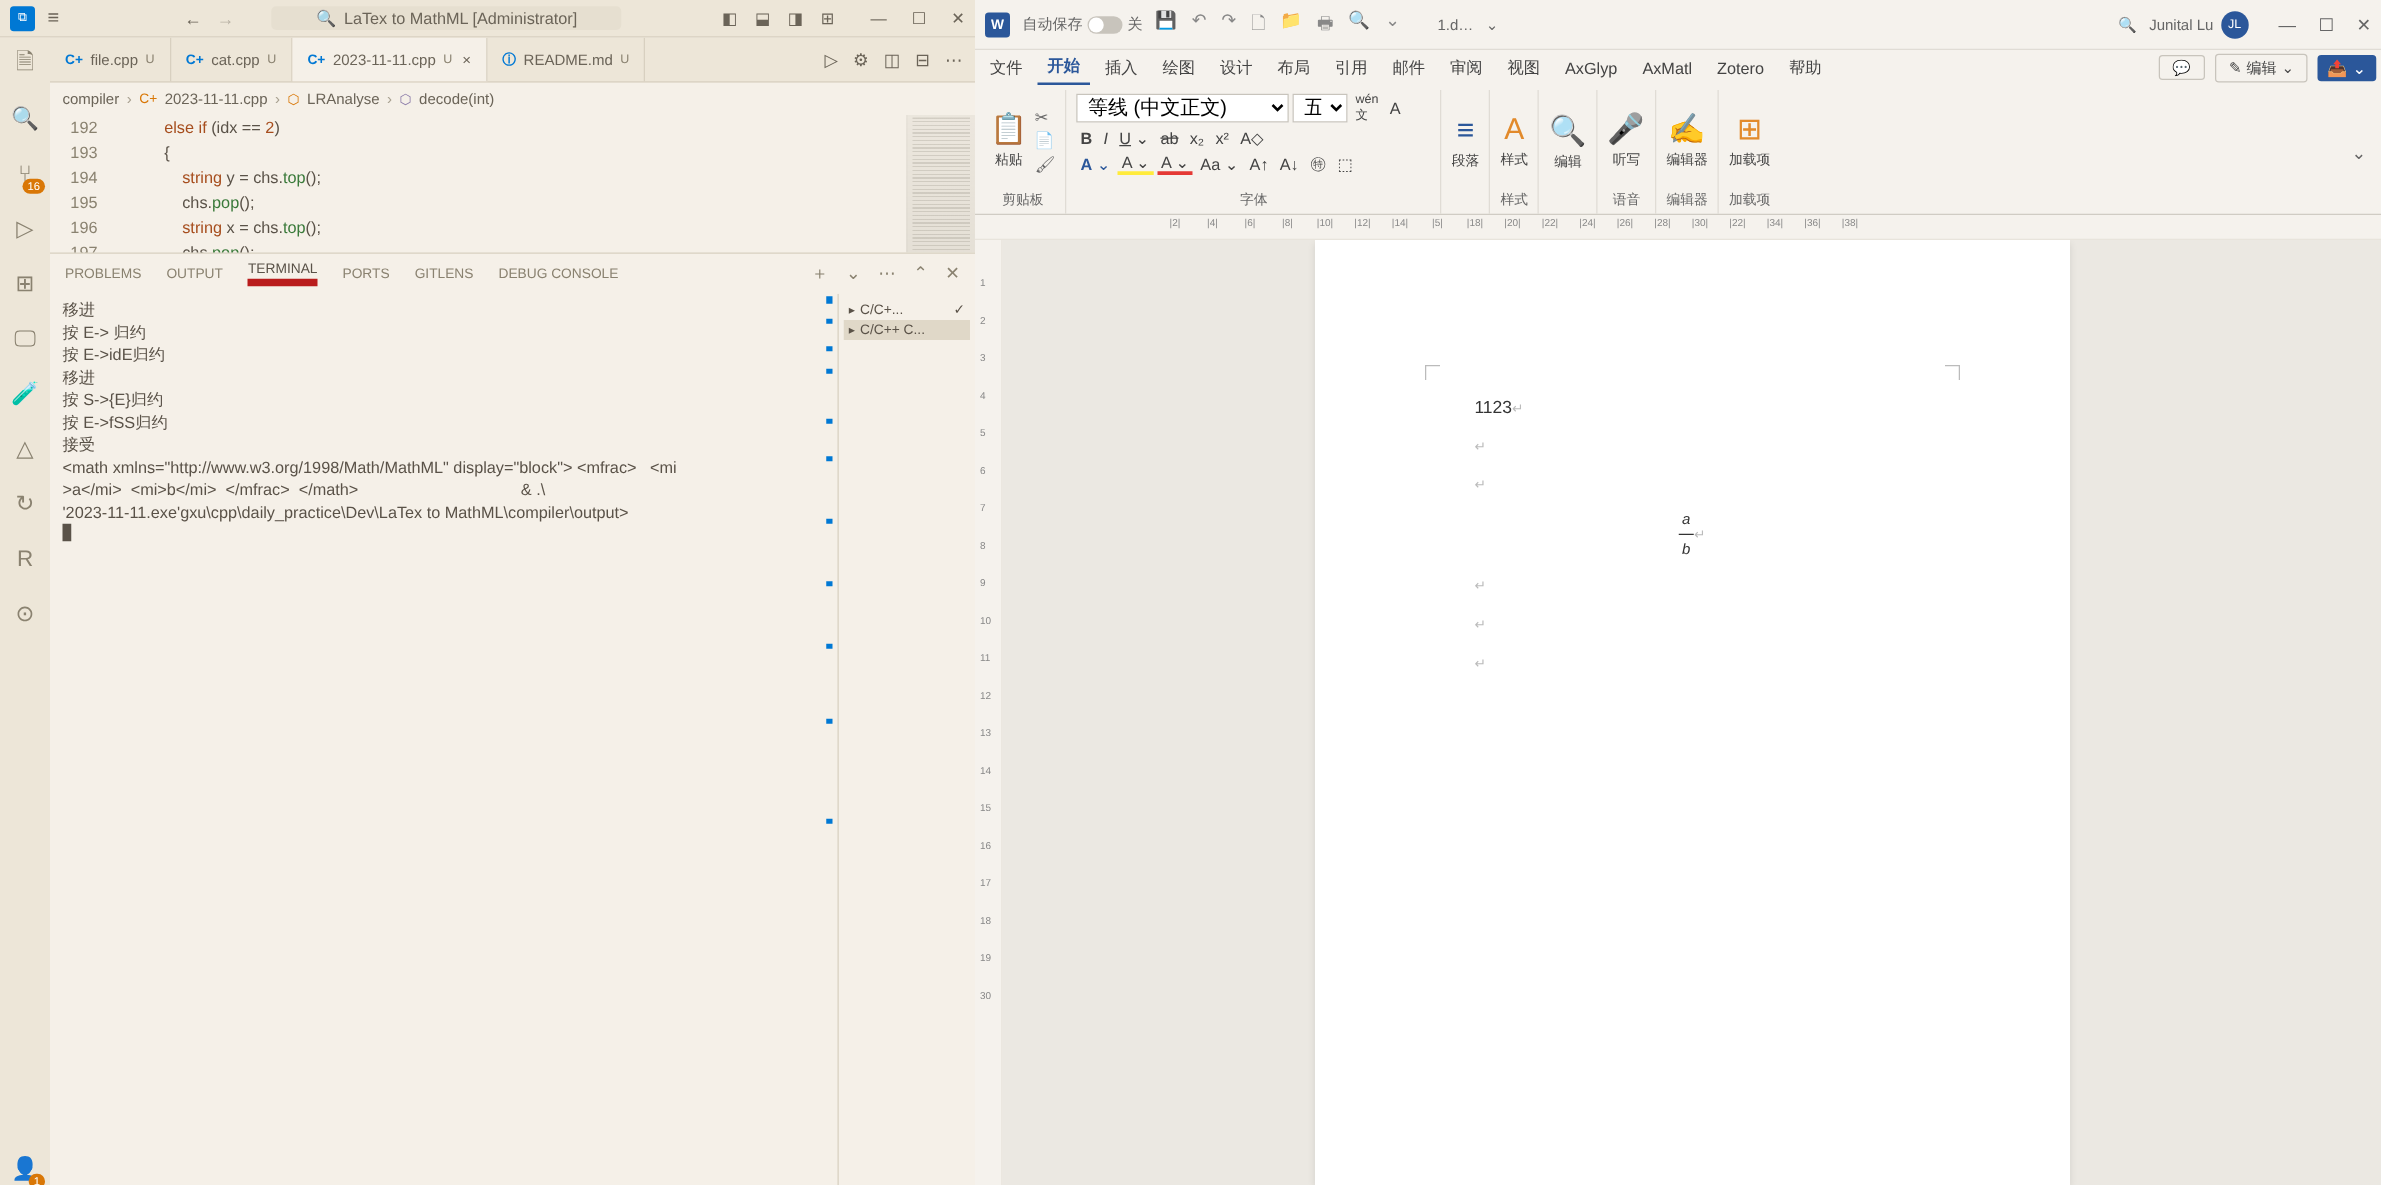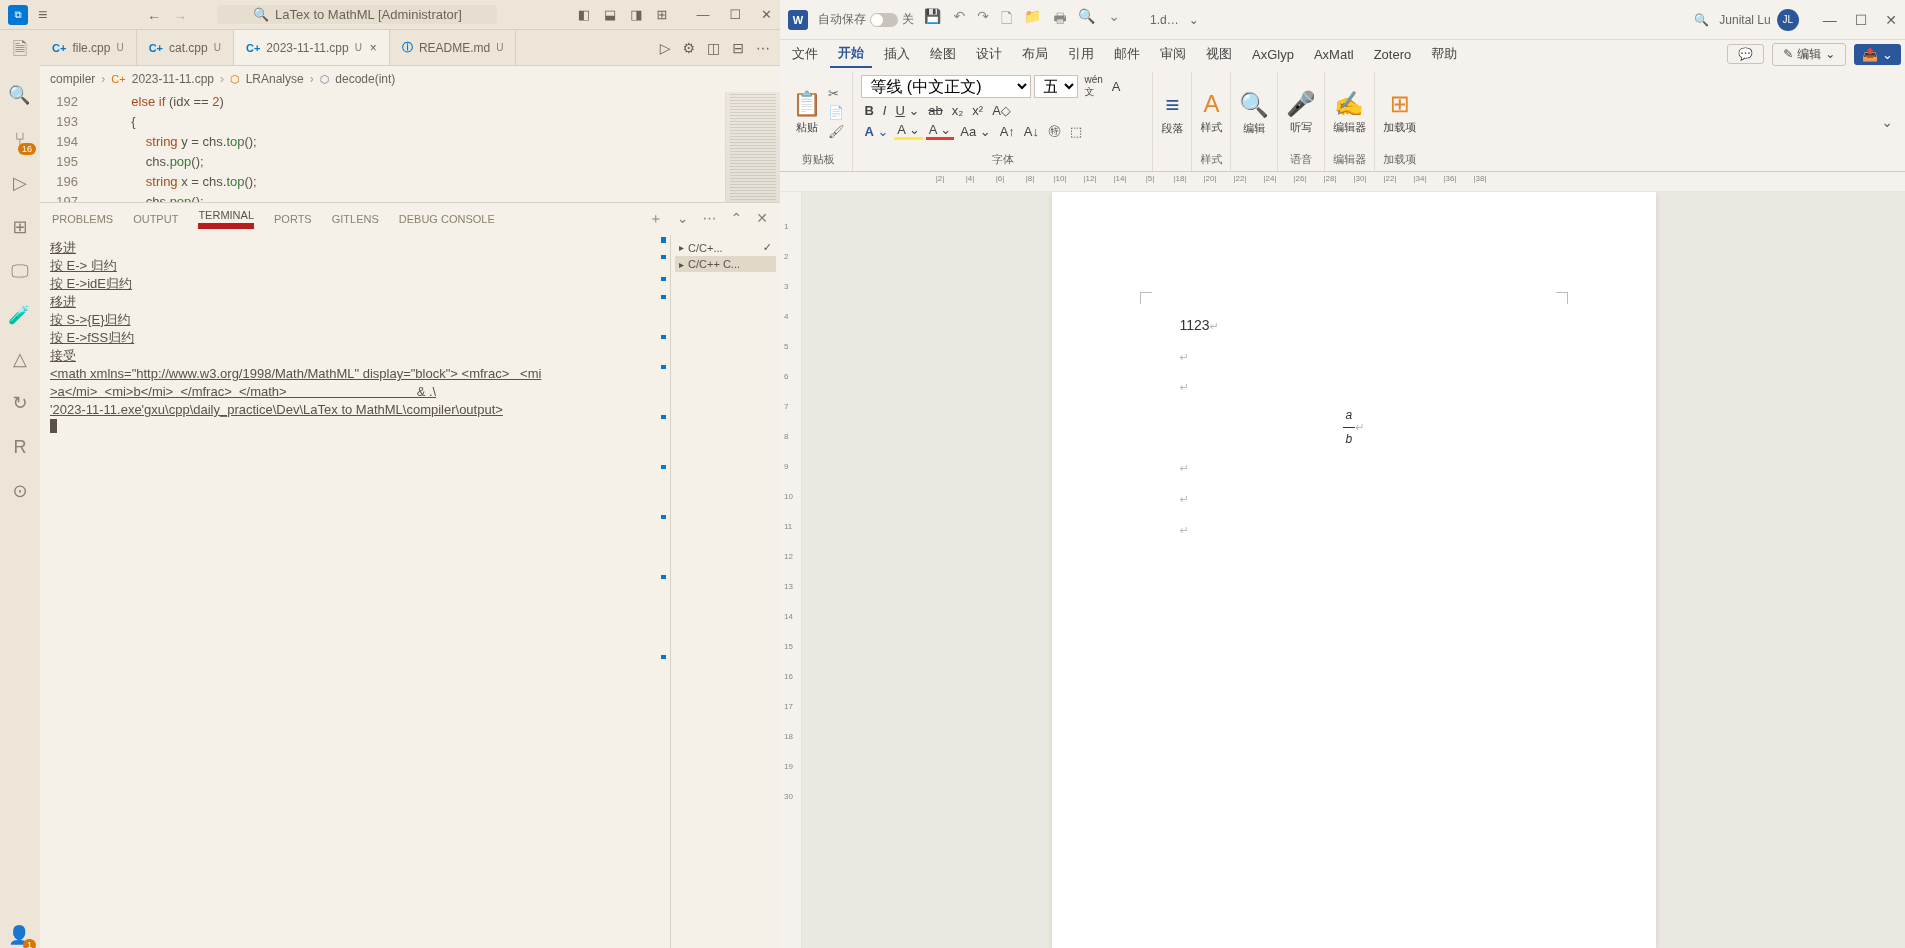--- a/index.html
+++ b/index.html
@@ -44,21 +44,21 @@
 .str { color: #a64d1d; }
 .minimap { position: absolute; right: 0; top: 0; width: 55px; height: 110px; background: linear-gradient(to bottom, rgba(180,175,160,0.15) 0%, rgba(180,175,160,0.25) 100%); border-left: 1px solid rgba(0,0,0,0.03); }
 .minimap::before { content: ''; position: absolute; left: 4px; right: 4px; top: 2px; bottom: 2px; background: repeating-linear-gradient(to bottom, rgba(100,95,80,0.18) 0 1px, transparent 1px 3px); }
 
 .panel { flex: 1; display: flex; flex-direction: column; border-top: 1px solid #d8d0c0; }
 .panel-tabs { height: 32px; display: flex; align-items: center; gap: 20px; padding: 0 12px; font-size: 11px; color: #8a8270; }
 .panel-tabs .pt { cursor: pointer; }
 .panel-tabs .pt.active { color: #5a5248; border-bottom: 6px solid #b91c1c; padding-bottom: 2px; }
 .panel-tabs .ptctrls { margin-left: auto; display: flex; gap: 14px; font-size: 14px; }
 .terminal { flex: 1; display: flex; font-family: Consolas, monospace; font-size: 13px; color: #5a5248; overflow: hidden; }
-.term-out { flex: 1; padding: 4px 10px; white-space: pre-wrap; line-height: 18px; position: relative; text-decoration: underline; }
+.term-out { flex: 1; padding: 4px 10px; white-space: pre-wrap; line-height: 18px; position: relative; }
 .term-scroll { width: 12px; background: transparent; position: relative; }
 .term-scroll .chunk { position: absolute; left: 3px; width: 5px; background: #0078d4; }
 .term-side { width: 110px; border-left: 1px solid #d8d0c0; padding: 4px; font-size: 11px; }
 .term-side .ts-item { display: flex; align-items: center; gap: 4px; padding: 2px 4px; cursor: pointer; }
 .term-side .ts-item.active { background: #e0d8c8; }
 .term-side .ts-icon { font-size: 10px; }
 .cursor { display: inline-block; width: 7px; height: 14px; background: #5a5248; }
 
 
 .word { flex: 1; height: 100%; display: flex; flex-direction: column; background: #f5f2ed; color: #444; }

